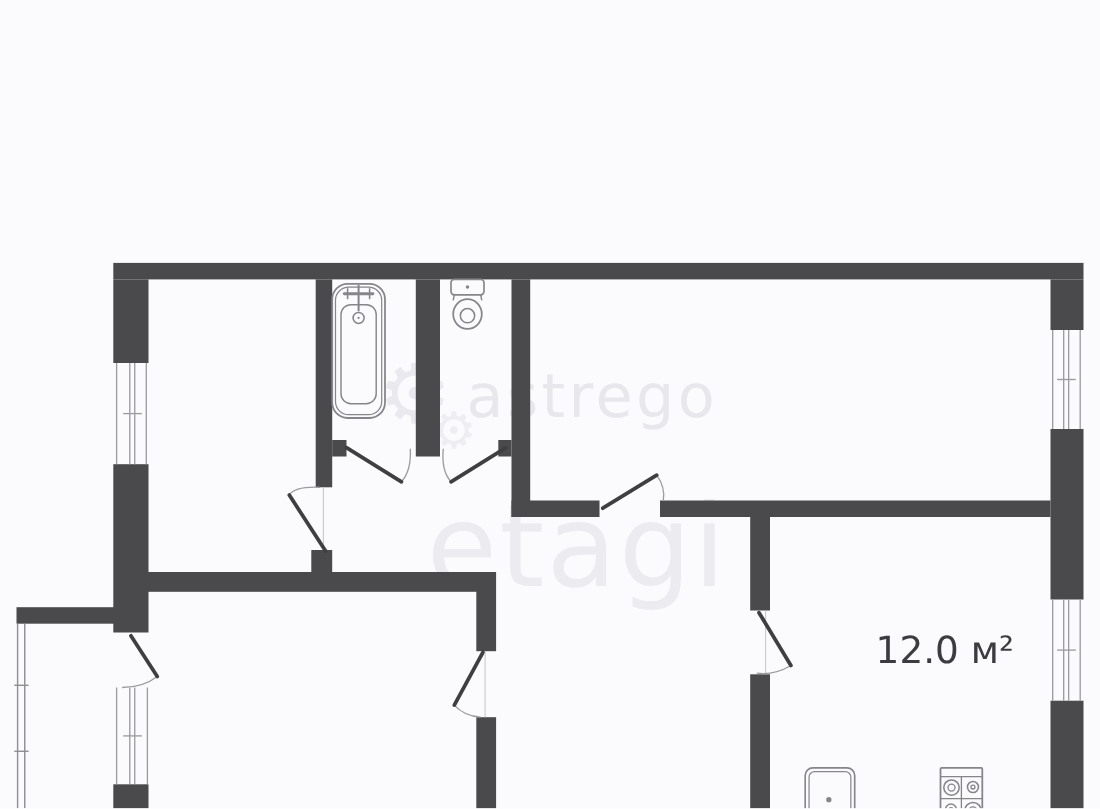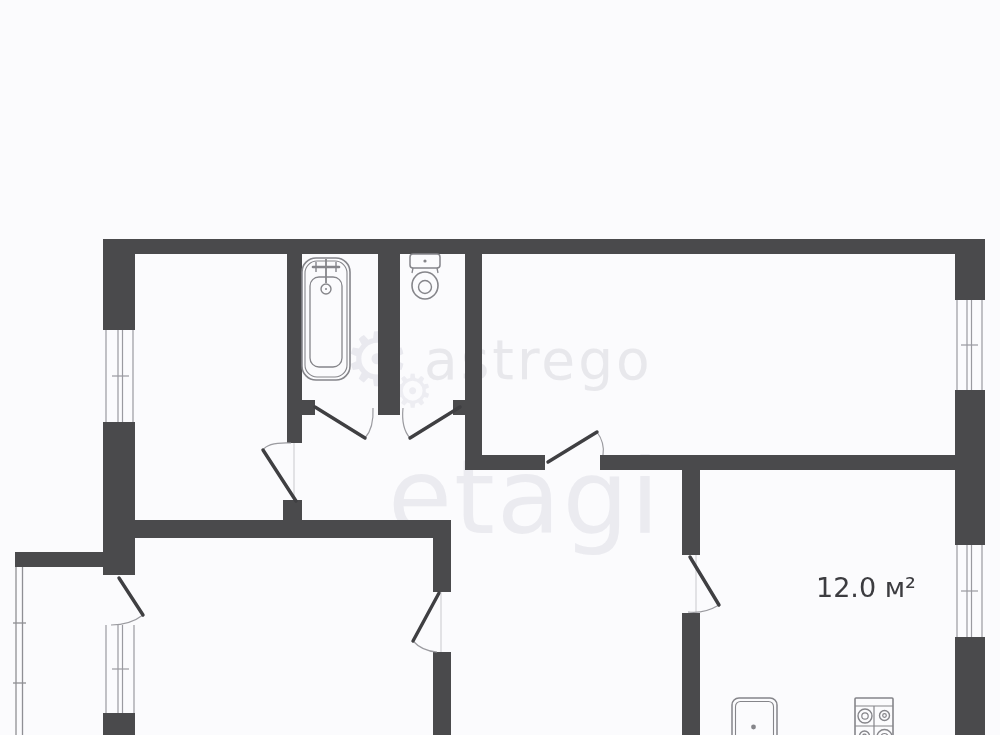--- a/index.html
+++ b/index.html
@@ -10,21 +10,21 @@
   .wall{position:absolute;background:#4a4a4c;z-index:2;}
   .wm{position:absolute;z-index:1;color:#e9e9ee;user-select:none;white-space:nowrap;}
   .wm-astrego{left:424px;top:328px;font-size:55px;letter-spacing:3px;color:#e8e8ec;}
   .wm-etagi{left:388px;top:436px;font-size:104px;font-weight:normal;letter-spacing:2px;color:#ebebf0;}
   .wm-gear{position:absolute;z-index:1;color:#e9e9ef;line-height:1;}
   .gear-1{left:344px;top:322px;font-size:74px;}
   .gear-2{left:392px;top:368px;font-size:46px;color:#ededf2;}
   #overlay{position:absolute;left:0;top:0;z-index:3;}
   .area-label{
     position:absolute;left:796px;top:572px;z-index:4;
-    font-size:27px;color:#3c3c40;letter-spacing:0px;margin-left:20px;
+    font-size:34px;color:#3c3c40;letter-spacing:0px;
   }
 </style>
 </head>
 <body>
 
 <div id="plan">
 
   <span class="wm-gear gear-1">⚙</span>
   <span class="wm-gear gear-2">⚙</span>
   <span class="wm wm-astrego">astrego</span>

